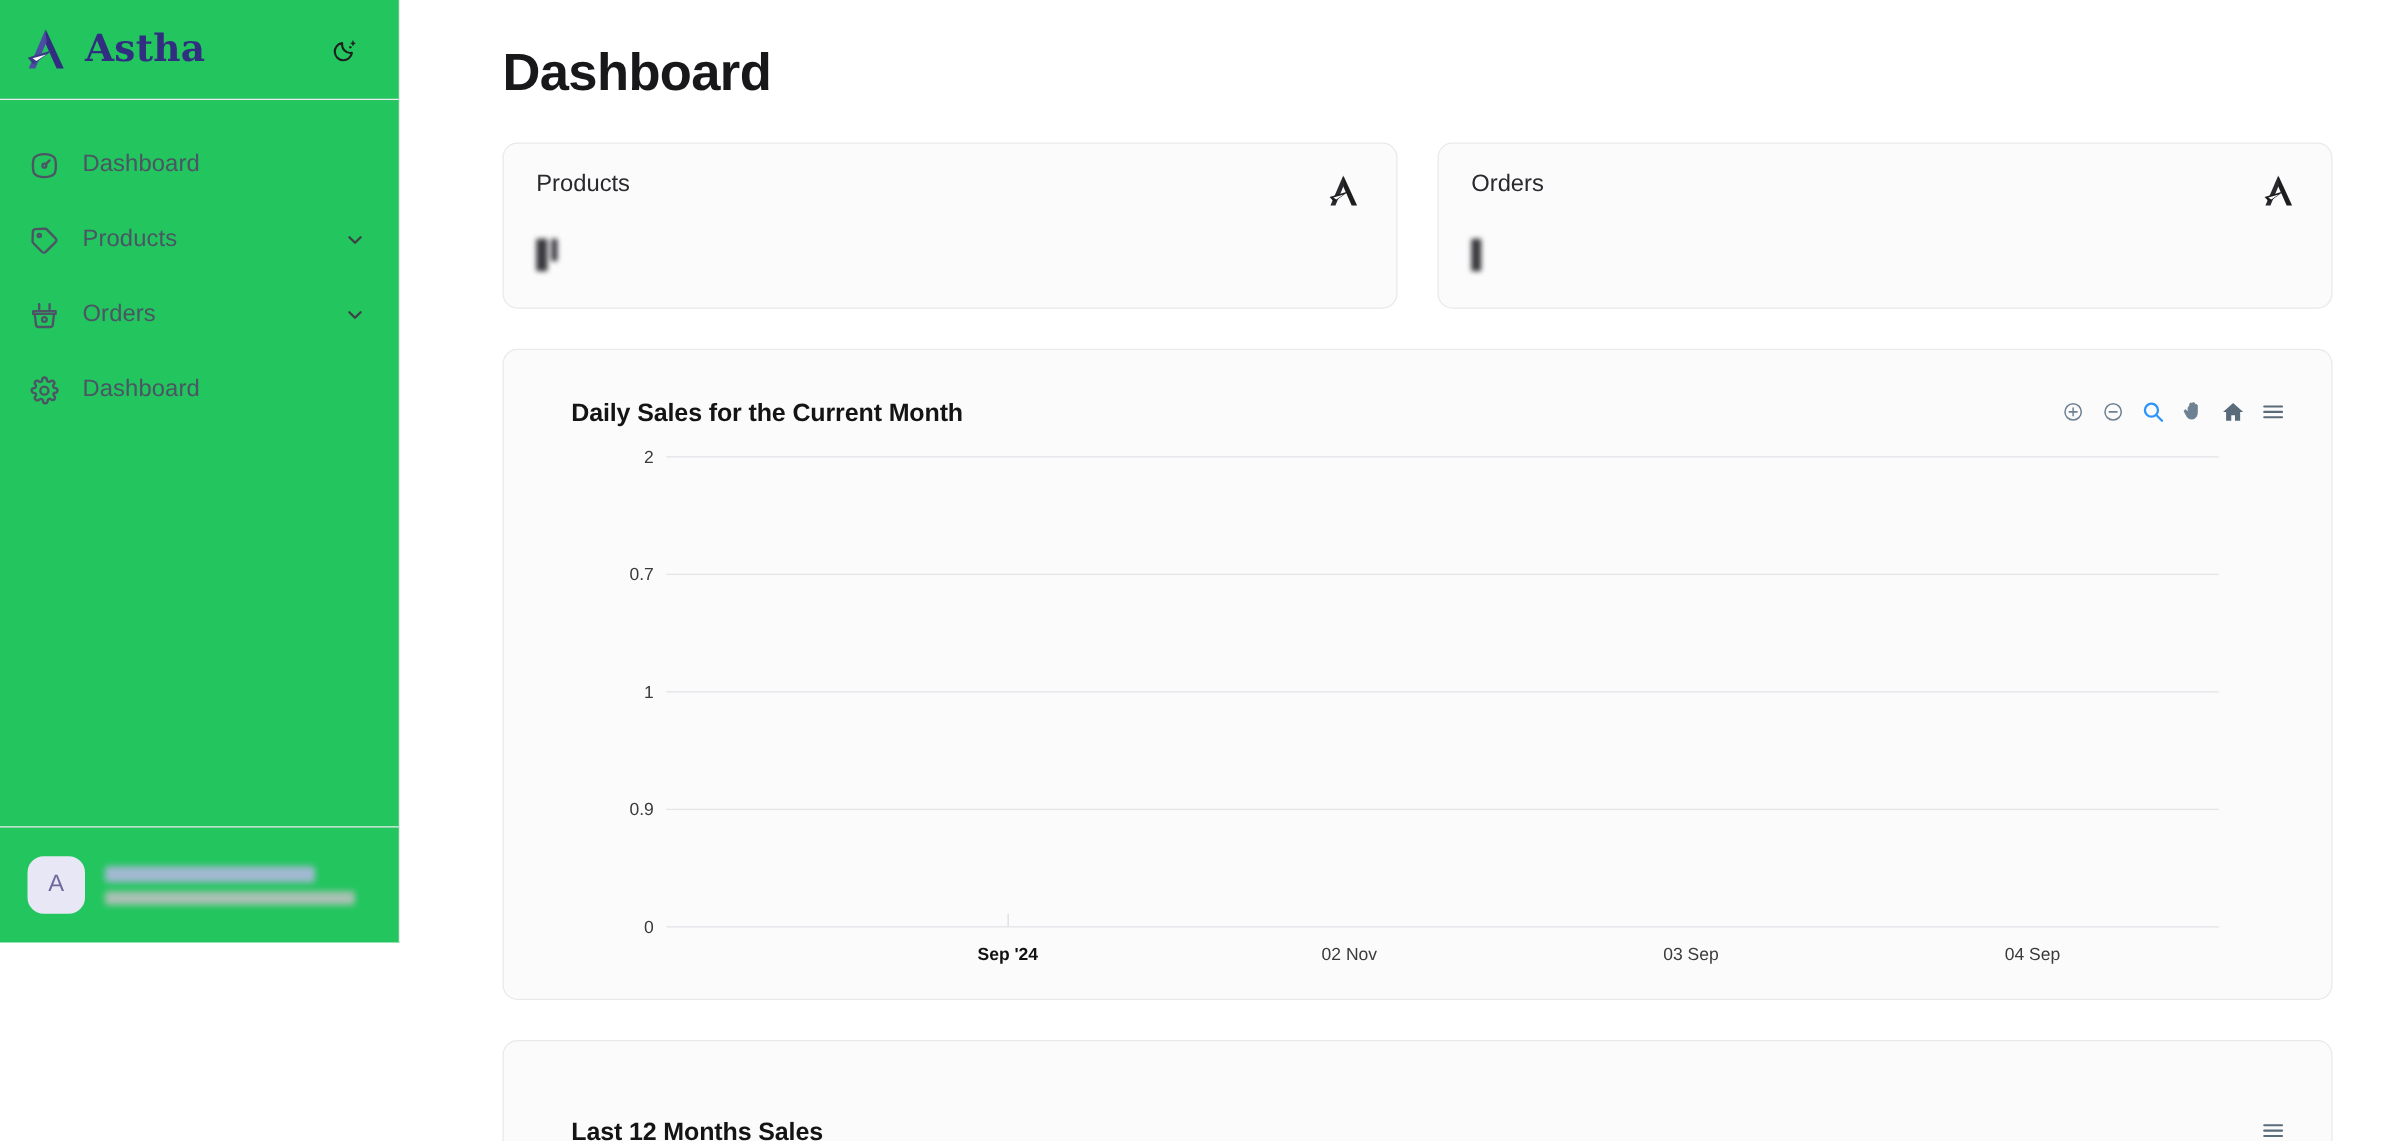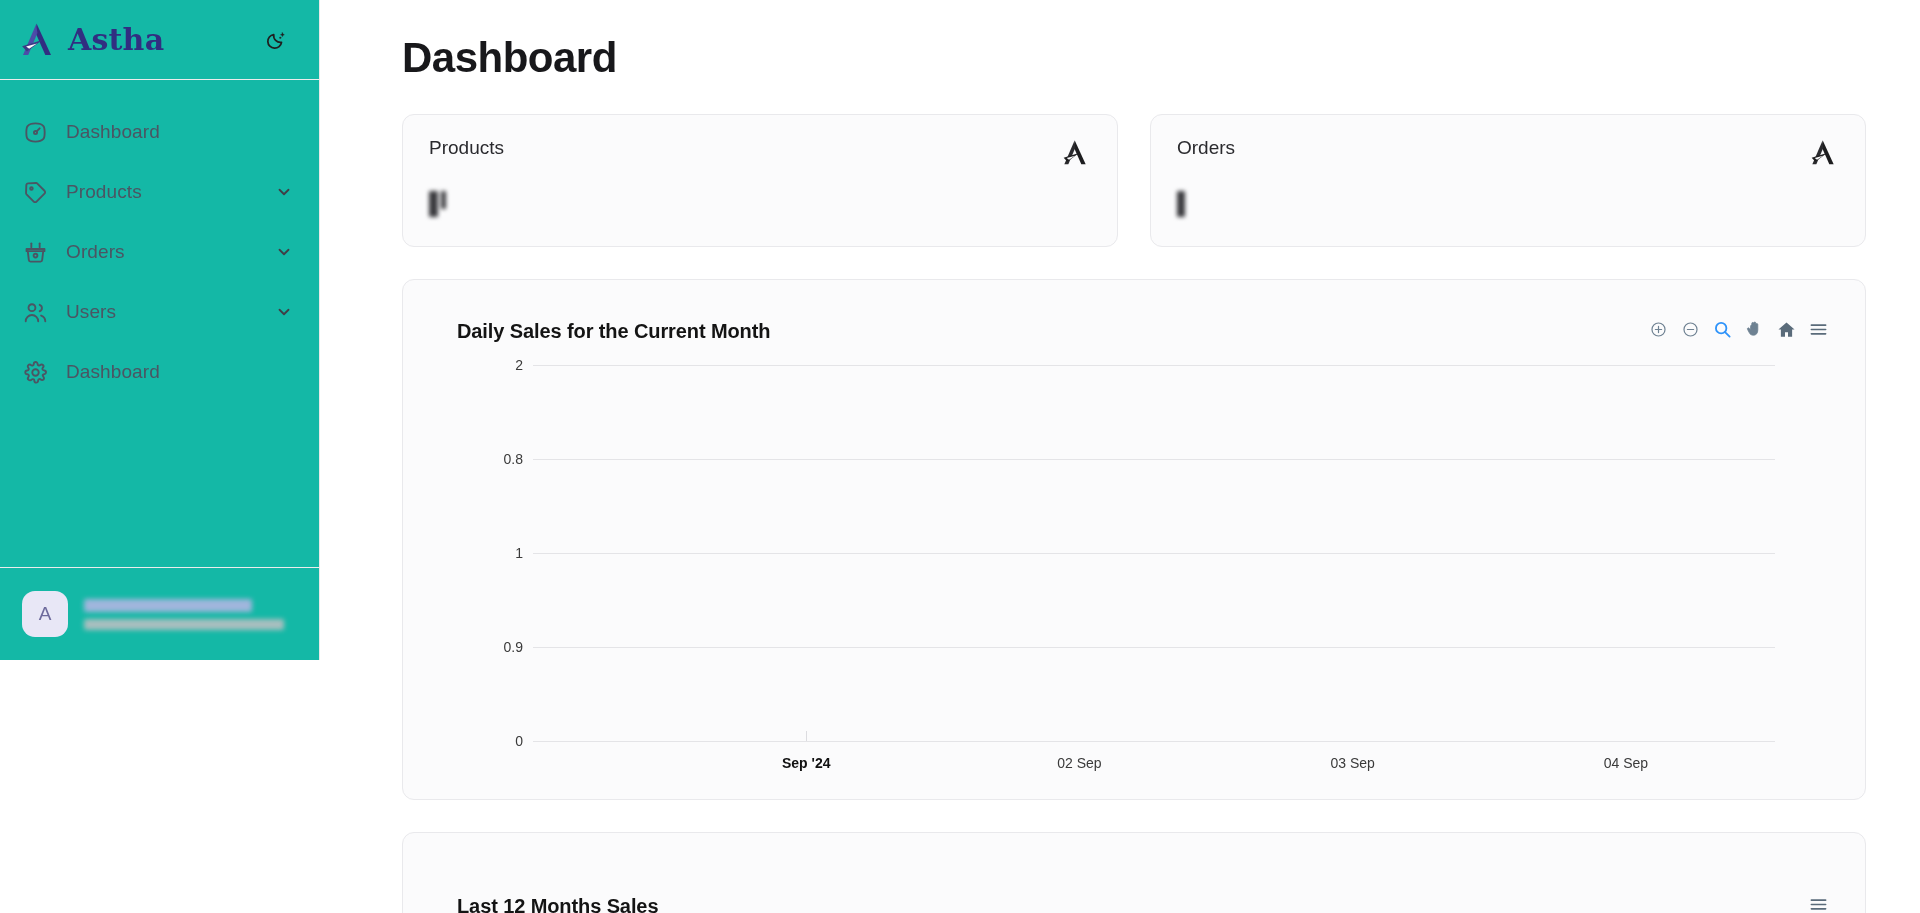--- a/index.html
+++ b/index.html
@@ -6,22 +6,22 @@
   html, body {
     width: 1920px; height: 913px;
     font-family: "Liberation Sans", sans-serif;
     background: #ffffff;
     overflow: hidden;
   }
   .app { display: flex; width: 1920px; height: 913px; }
 
   
   .sidebar {
-    width: 320px; height: 660px;
-    background: #14b8a6;
+    width: 320px; height: 754px;
+    background: #22c55e;
     border-right: 1px solid #e8e8e8;
     display: flex; flex-direction: column;
     flex: 0 0 320px;
     position: relative;
   }
   .brand {
     height: 80px;
     display: flex; align-items: center;
     padding: 0 26px 0 16px;
     border-bottom: 1px solid #ececec;
@@ -204,36 +204,20 @@
           </svg>
         </span>
         <span class="nav-label">Orders</span>
         <span class="nav-chev">
           <svg width="18" height="18" viewBox="0 0 24 24" fill="none" stroke="#3f3f46" stroke-width="2.4" stroke-linecap="round" stroke-linejoin="round">
               <polyline points="6 9 12 15 18 9"></polyline>
             </svg>
         </span>
       </div>
 
-      <div class="nav-item">
-        <span class="nav-ico">
-          <svg width="25" height="25" viewBox="0 0 24 24" fill="none" stroke="#4b5563" stroke-width="1.8" stroke-linecap="round" stroke-linejoin="round">
-            <circle cx="8.6" cy="7.4" r="3.3"></circle>
-            <path d="M2.6 20.4 a6 6 0 0 1 12 0"></path>
-            <path d="M16 4.6 a3.3 3.3 0 0 1 0 6.2"></path>
-            <path d="M17.4 14.9 a6 6 0 0 1 4 5.5"></path>
-          </svg>
-        </span>
-        <span class="nav-label">Users</span>
-        <span class="nav-chev">
-          <svg width="18" height="18" viewBox="0 0 24 24" fill="none" stroke="#3f3f46" stroke-width="2.4" stroke-linecap="round" stroke-linejoin="round">
-              <polyline points="6 9 12 15 18 9"></polyline>
-            </svg>
-        </span>
-      </div>
 
       <div class="nav-item">
         <span class="nav-ico">
           <svg width="25" height="25" viewBox="0 0 24 24" fill="none" stroke="#4b5563" stroke-width="1.8" stroke-linecap="round" stroke-linejoin="round">
             <circle cx="12" cy="12" r="3.1"></circle>
             <path d="M19.3 14.5a1.5 1.5 0 0 0 .3 1.65l.05.05a1.8 1.8 0 1 1-2.55 2.55l-.05-.05a1.5 1.5 0 0 0-1.65-.3 1.5 1.5 0 0 0-.9 1.37v.14a1.8 1.8 0 0 1-3.6 0v-.07a1.5 1.5 0 0 0-.98-1.37 1.5 1.5 0 0 0-1.65.3l-.05.05A1.8 1.8 0 1 1 5.17 16.3l.05-.05a1.5 1.5 0 0 0 .3-1.65 1.5 1.5 0 0 0-1.37-.9h-.14a1.8 1.8 0 0 1 0-3.6h.07a1.5 1.5 0 0 0 1.37-.98 1.5 1.5 0 0 0-.3-1.65l-.05-.05A1.8 1.8 0 1 1 7.7 4.87l.05.05a1.5 1.5 0 0 0 1.65.3h.07a1.5 1.5 0 0 0 .9-1.37v-.14a1.8 1.8 0 0 1 3.6 0v.07a1.5 1.5 0 0 0 .9 1.37 1.5 1.5 0 0 0 1.65-.3l.05-.05a1.8 1.8 0 1 1 2.55 2.55l-.05.05a1.5 1.5 0 0 0-.3 1.65v.07a1.5 1.5 0 0 0 1.37.9h.14a1.8 1.8 0 0 1 0 3.6h-.07a1.5 1.5 0 0 0-1.37.9z"></path>
           </svg>
         </span>
         <span class="nav-label">Dashboard</span>
       </div>
@@ -332,35 +316,35 @@
         </div>
       </div>
 
       <div class="chart-wrap">
         <div class="chart-grid" style="left:100px; right:60px; top:14px; bottom:40px;">
 
           <div class="grid-row" style="top:0%"></div>
           <div class="ylabel" style="top:0%">2</div>
 
           <div class="grid-row" style="top:25%"></div>
-          <div class="ylabel" style="top:25%">0.8</div>
+          <div class="ylabel" style="top:25%">0.7</div>
 
           <div class="grid-row" style="top:50%"></div>
           <div class="ylabel" style="top:50%">1</div>
 
           <div class="grid-row" style="top:75%"></div>
           <div class="ylabel" style="top:75%">0.9</div>
 
           <div class="grid-row" style="top:100%"></div>
           <div class="ylabel" style="top:100%">0</div>
 
           <div class="xaxis" style="bottom:-40px">
             <div class="xtick" style="left:22%"></div>
             <div class="xlabel first" style="left:22%">Sep '24</div>
-            <div class="xlabel" style="left:44%">02 Sep</div>
+            <div class="xlabel" style="left:44%">02 Nov</div>
             <div class="xlabel" style="left:66%">03 Sep</div>
             <div class="xlabel" style="left:88%">04 Sep</div>
           </div>
         </div>
       </div>
     </section>
 
     <section class="panel2">
       <div class="panel-head">
         <h2 class="panel-title" style="margin-top:36px">Last 12 Months Sales</h2>

